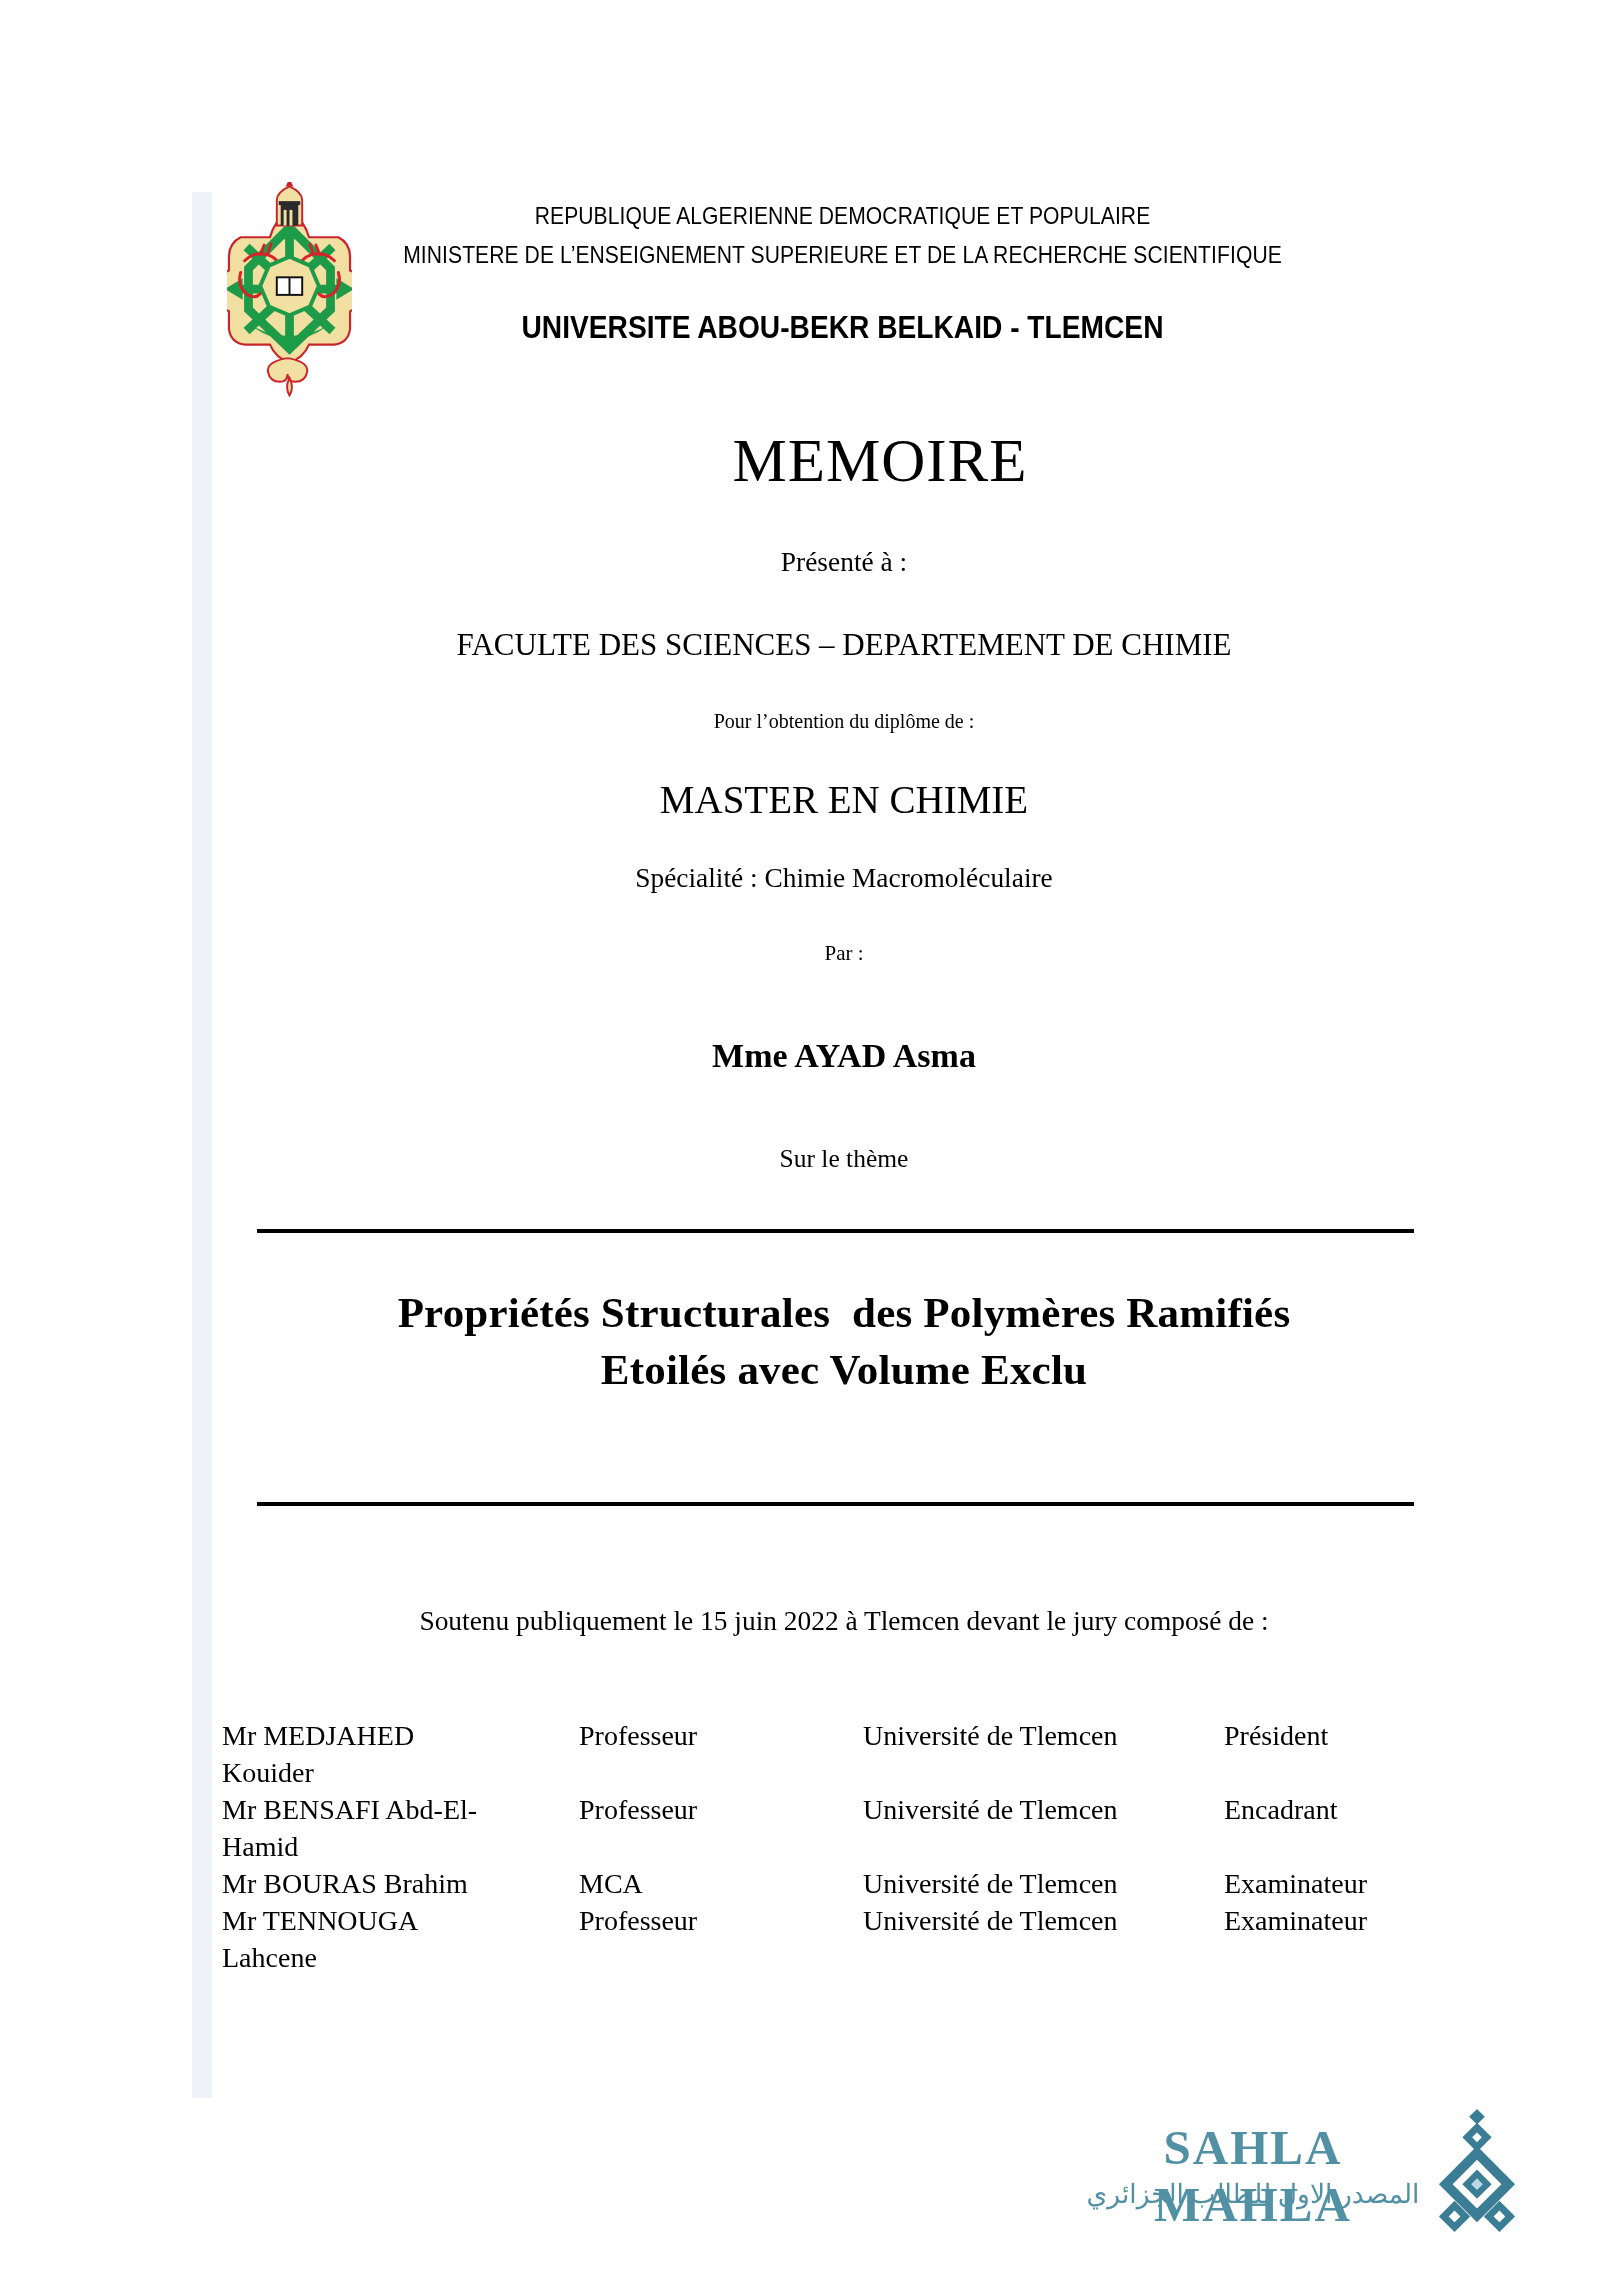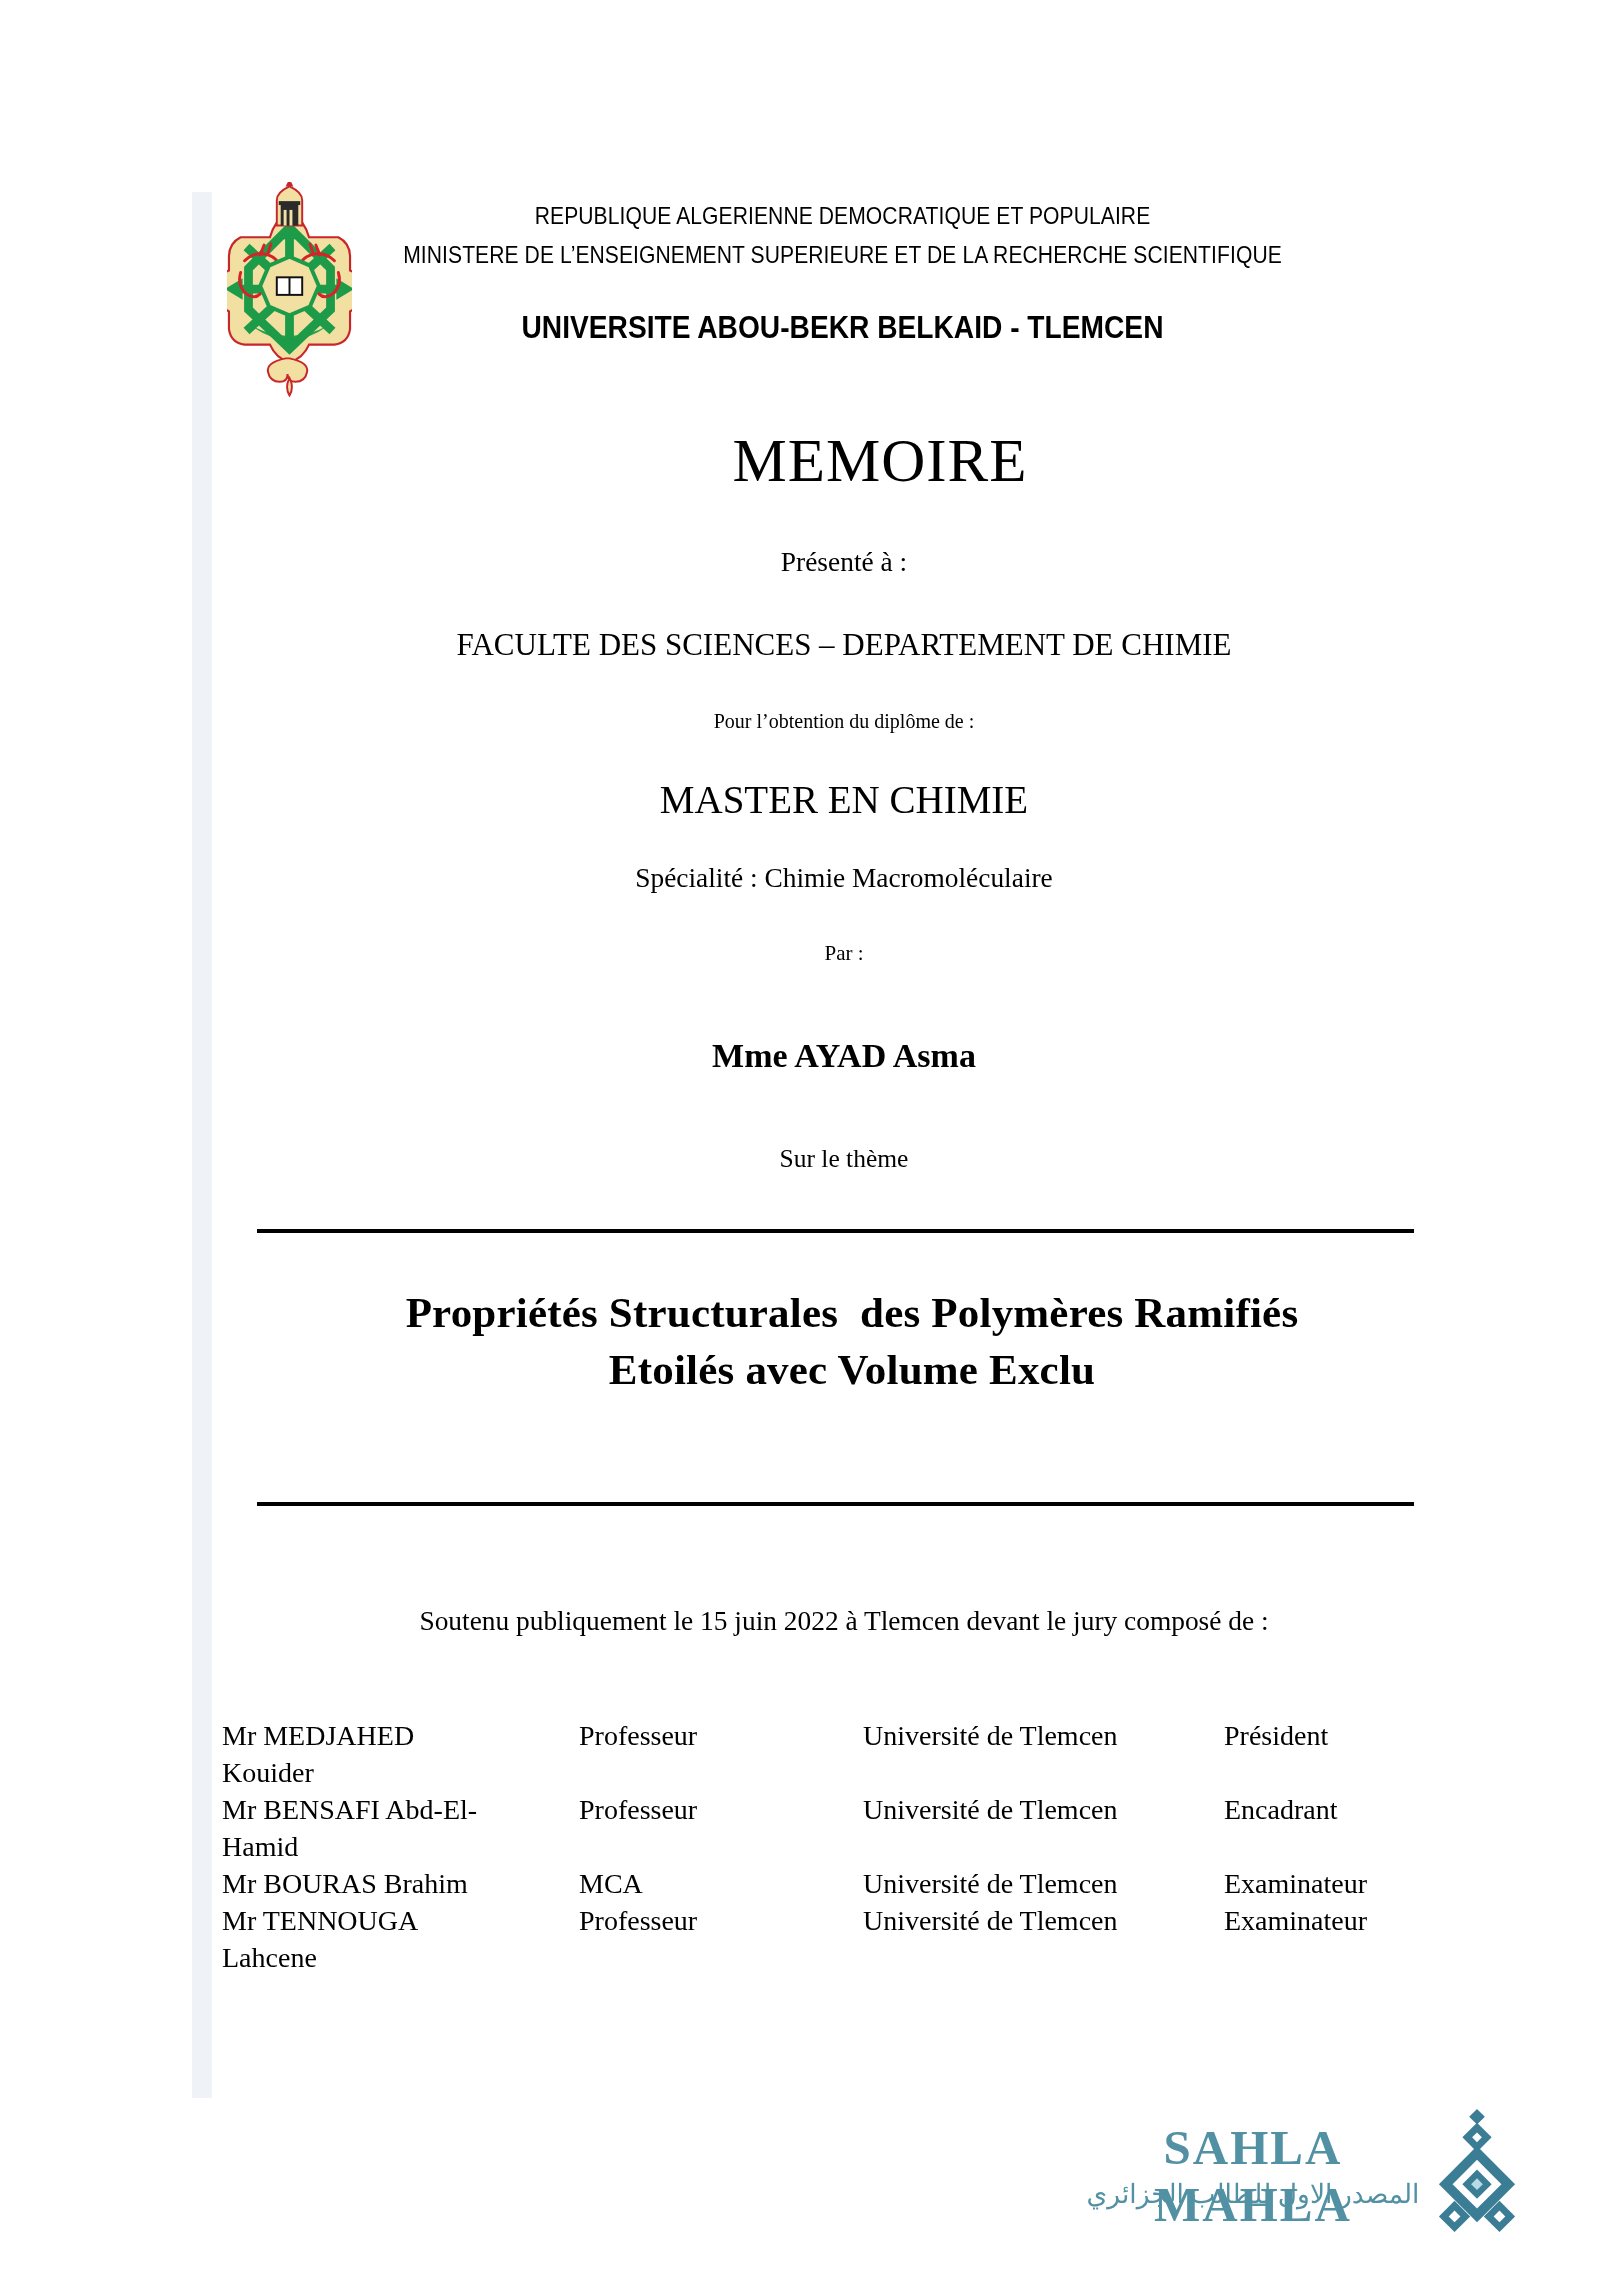--- a/index.html
+++ b/index.html
@@ -142,21 +142,21 @@
     left: 257px;
     width: 1157px;
     height: 3.9px;
     background: #000000;
   }
   .rule-top  { top: 1229px; }
   .rule-bot  { top: 1502px; }
 
   .thesis-title {
     position: absolute;
-    left: 220px;
+    left: 212px;
     top: 1284px;
     width: 1264px;
     text-align: center;
     font-size: 43px;
     font-weight: bold;
     line-height: 57px;
     letter-spacing: 0.2px;
     white-space: pre-wrap;
   }
 

